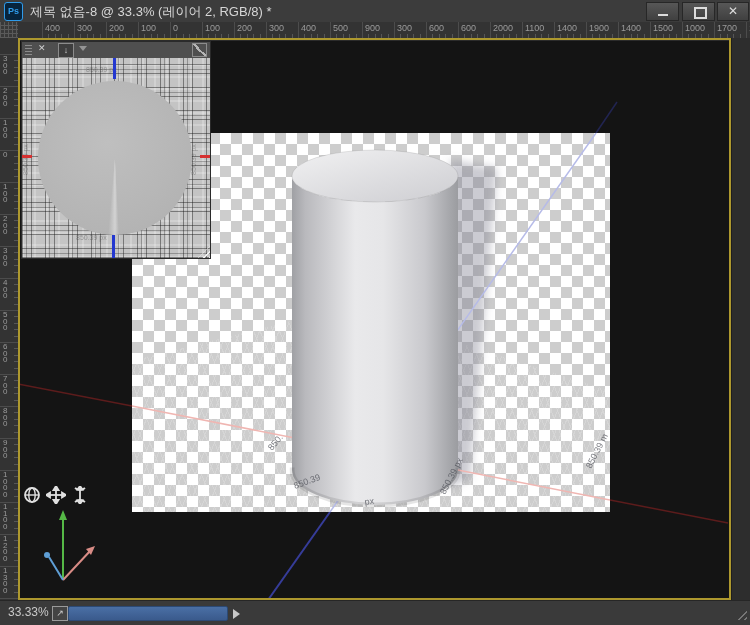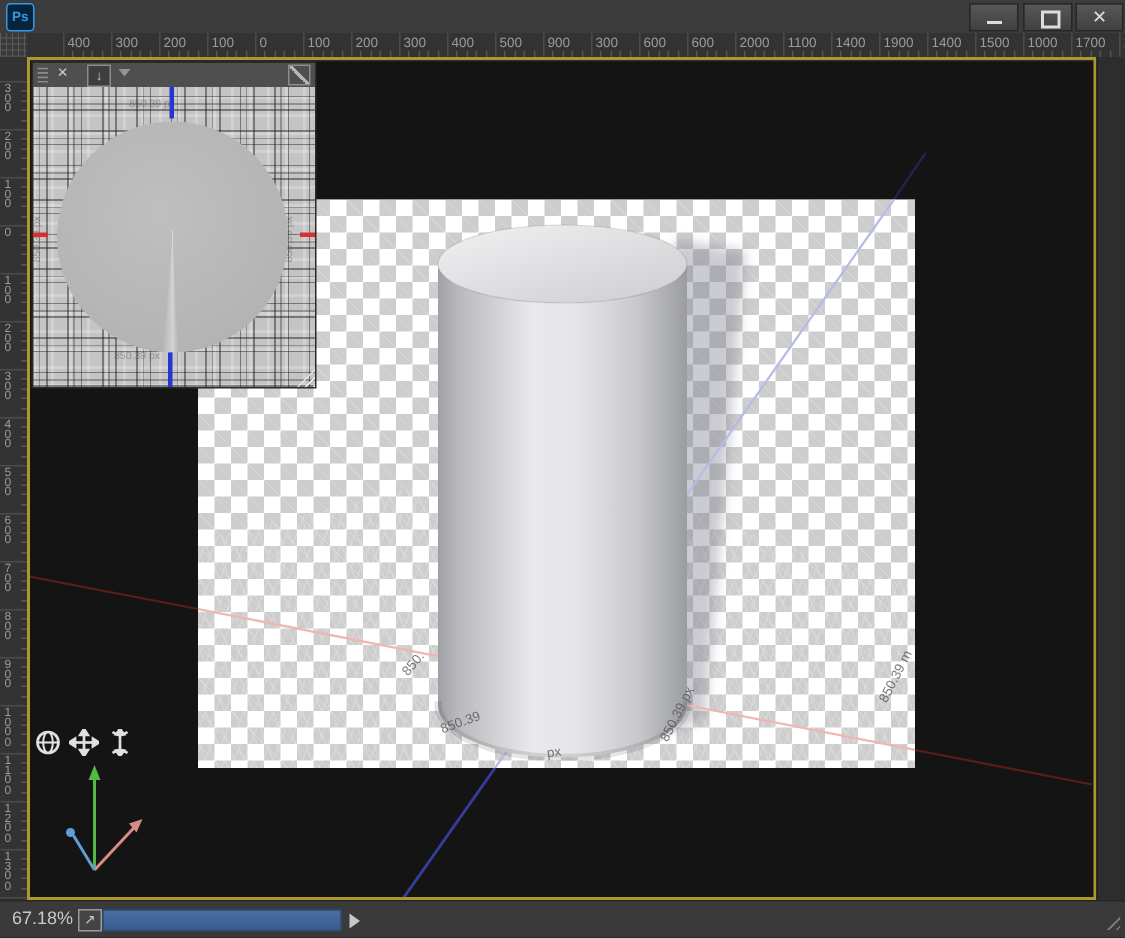--- a/index.html
+++ b/index.html
@@ -82,20 +82,21 @@
   #hscroll{left:68px;top:5px;width:160px;height:15px;background:linear-gradient(#4a6fa5,#3a5a8c);border:1px solid #2c4a75;border-radius:2px;box-sizing:border-box;}
   #status-arrow{left:233px;top:8px;width:0;height:0;border-top:5px solid transparent;border-bottom:5px solid transparent;border-left:7px solid #c8c8c8;}
   #resize-grip{left:734px;top:6px;width:13px;height:13px;clip-path:polygon(100% 0,100% 100%,0 100%);
     background:repeating-linear-gradient(135deg,#777 0 1px,transparent 1px 4px);}
 </style>
 </head>
 <body>
 
 <div id="titlebar" class="abs">
   <div id="ps-badge" class="abs">Ps</div>
+  <div id="title-text" class="abs">제목 없음-8 @ 33.3% (레이어 2, RGB/8) *</div>
   <div id="btn-min" class="winbtn abs">
       <span class="bar"></span>
     </div>
   <div id="btn-max" class="winbtn abs">
       <span class="box"></span>
     </div>
   <div id="btn-close" class="winbtn abs">✕</div>
 </div>
 
 <div id="ruler-corner" class="abs"></div>
@@ -482,18 +483,18 @@
     <line x1="30" y1="82" x2="16" y2="59" stroke="#5f9fd6" stroke-width="2"></line>
     <circle cx="14" cy="57" r="3" fill="#5f9fd6"></circle>
   </svg>
 </div>
 
 <div id="vp-topline" class="abs"></div>
 <div id="vp-border" class="abs"></div>
 <div id="right-strip" class="abs"></div>
 
 <div id="statusbar" class="abs">
-  <div id="zoom-field" class="abs">67.18%</div>
+  <div id="zoom-field" class="abs">33.33%</div>
   <div id="export-icon" class="abs">↗</div>
   <div id="hscroll" class="abs"></div>
   <div id="status-arrow" class="abs"></div>
   <div id="resize-grip" class="abs"></div>
 </div>
 
 </body></html>

